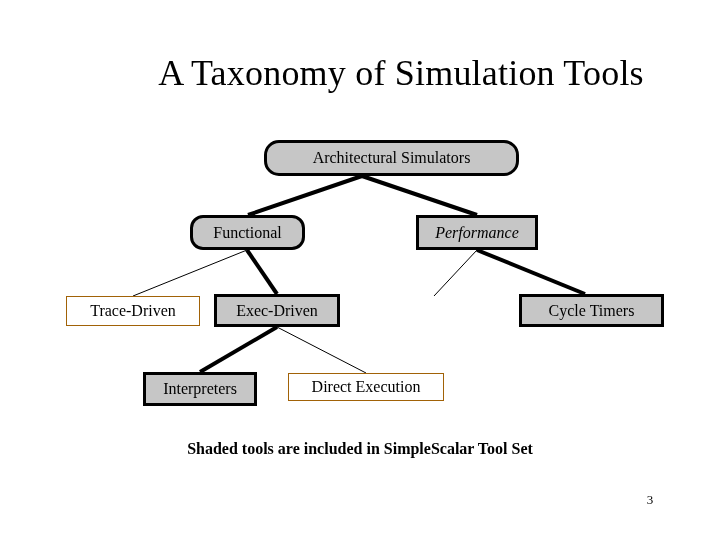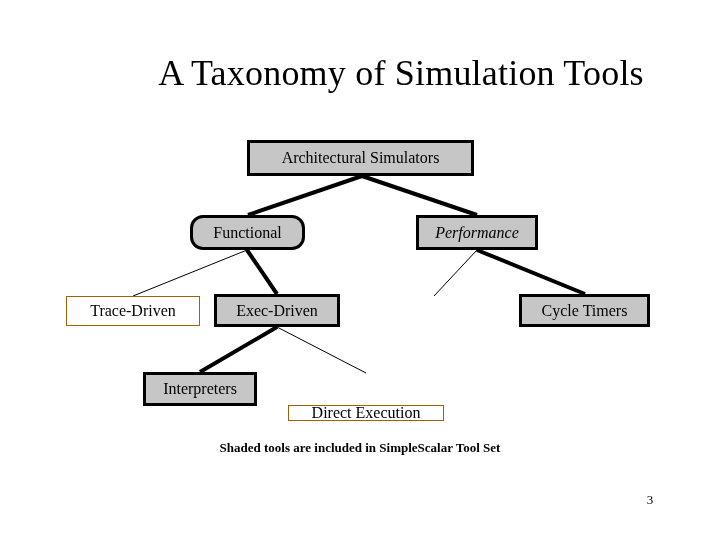--- a/index.html
+++ b/index.html
@@ -74,21 +74,21 @@
   }
 
   
   #caption {
     position: absolute;
     left: 0;
     top: 440px;
     width: 720px;
     text-align: center;
     font-family: "Liberation Serif", "DejaVu Serif", serif;
-    font-size: 13px;
+    font-size: 16px;
     font-weight: bold;
     color: #000000;
     white-space: nowrap;
   }
 
   
   #page-number {
     position: absolute;
     left: 620px;
     top: 492px;
@@ -111,42 +111,42 @@
         <line x1="362" y1="176" x2="248" y2="215" stroke="#000000" stroke-width="4" stroke-linecap="butt"></line>
         <line x1="362" y1="176" x2="477" y2="215" stroke="#000000" stroke-width="4" stroke-linecap="butt"></line>
         <line x1="247" y1="250" x2="133" y2="296" stroke="#000000" stroke-width="1" stroke-linecap="butt"></line>
         <line x1="247" y1="250" x2="277" y2="294" stroke="#000000" stroke-width="4" stroke-linecap="butt"></line>
         <line x1="477" y1="250" x2="434" y2="296" stroke="#000000" stroke-width="1" stroke-linecap="butt"></line>
         <line x1="477" y1="250" x2="585" y2="294" stroke="#000000" stroke-width="4" stroke-linecap="butt"></line>
         <line x1="277" y1="327" x2="200" y2="372" stroke="#000000" stroke-width="4" stroke-linecap="butt"></line>
         <line x1="277" y1="327" x2="366" y2="373" stroke="#000000" stroke-width="1" stroke-linecap="butt"></line>
       </svg>
 
-  <div class="node shaded" style="left: 247px; top: 140px; width: 227px; height: 36px;">
+  <div class="node shaded" style="left: 264px; top: 140px; width: 255px; height: 36px; border-radius: 15px;">
         <span>Architectural Simulators</span>
       </div>
       <div class="node shaded" style="left: 190px; top: 215px; width: 115px; height: 35px; border-radius: 13px;">
         <span>Functional</span>
       </div>
       <div class="node shaded" style="left: 416px; top: 215px; width: 122px; height: 35px; font-style: italic;">
         <span>Performance</span>
       </div>
       <div class="node plain" style="left: 66px; top: 296px; width: 134px; height: 30px;">
         <span>Trace-Driven</span>
       </div>
       <div class="node shaded" style="left: 214px; top: 294px; width: 126px; height: 33px;">
         <span>Exec-Driven</span>
       </div>
-      <div class="node shaded" style="left: 519px; top: 294px; width: 131px; height: 33px;">
+      <div class="node shaded" style="left: 519px; top: 294px; width: 145px; height: 33px;">
         <span>Cycle Timers</span>
       </div>
       <div class="node shaded" style="left: 143px; top: 372px; width: 114px; height: 34px; text-align: center;">
         <span>Interpreters</span>
       </div>
-      <div class="node plain" style="left: 288px; top: 373px; width: 156px; height: 16px; margin-top: 32px;">
+      <div class="node plain" style="left: 288px; top: 373px; width: 156px; height: 28px;">
         <span>Direct Execution</span>
       </div>
     </div>
 
   <div id="caption">Shaded tools are included in SimpleScalar Tool Set</div>
 
   <div id="page-number">3</div>
 
 </div>
 

